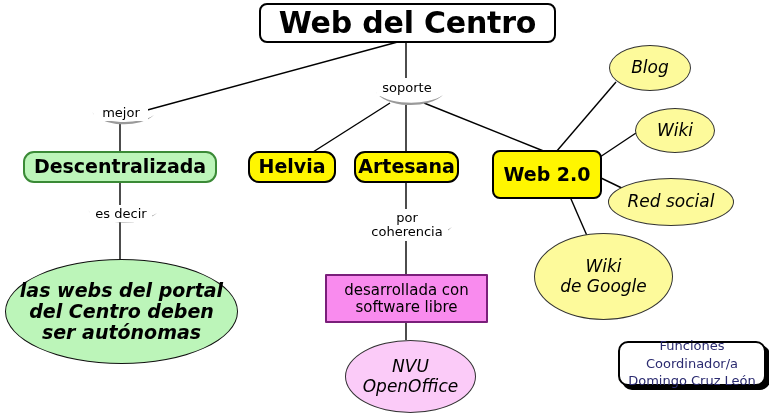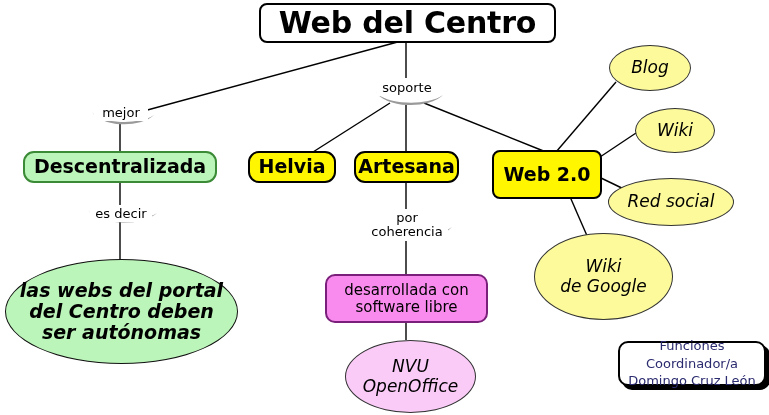--- a/index.html
+++ b/index.html
@@ -58,21 +58,21 @@
     border: 2px solid #000000;
     border-radius: 11px;
     font-size: 19px;
     font-weight: bold;
     color: #000000;
   }
   
   .magenta-box {
     background: #f98bee;
     border: 2px solid #7a1f7a;
-    border-radius: 10px;
+    border-radius: 1px;
     font-size: 15px;
     font-weight: normal;
     color: #000000;
   }
   
   .ellipse {
     border-radius: 50%;
     font-style: italic;
   }
   .ellipse-yellow {

